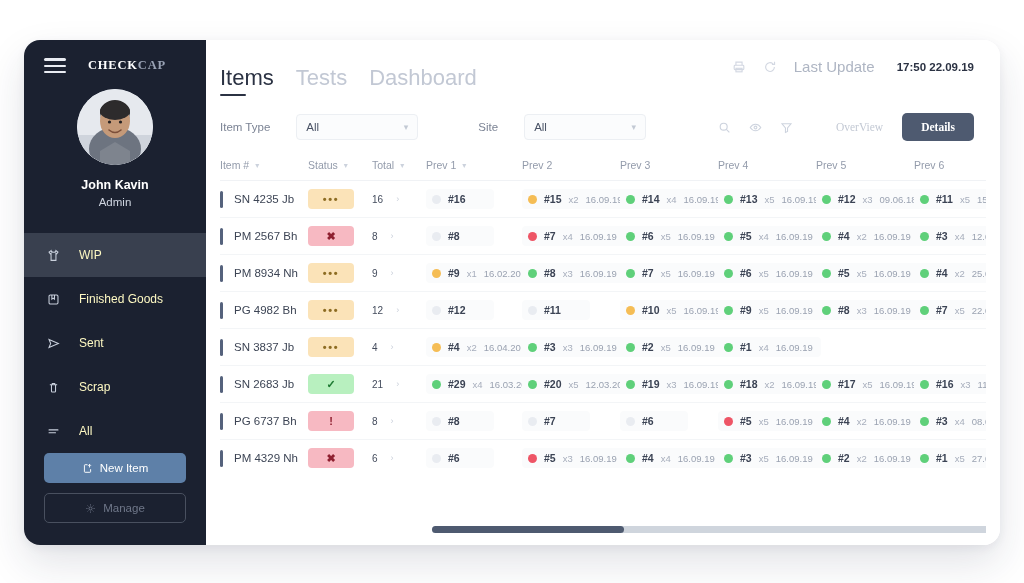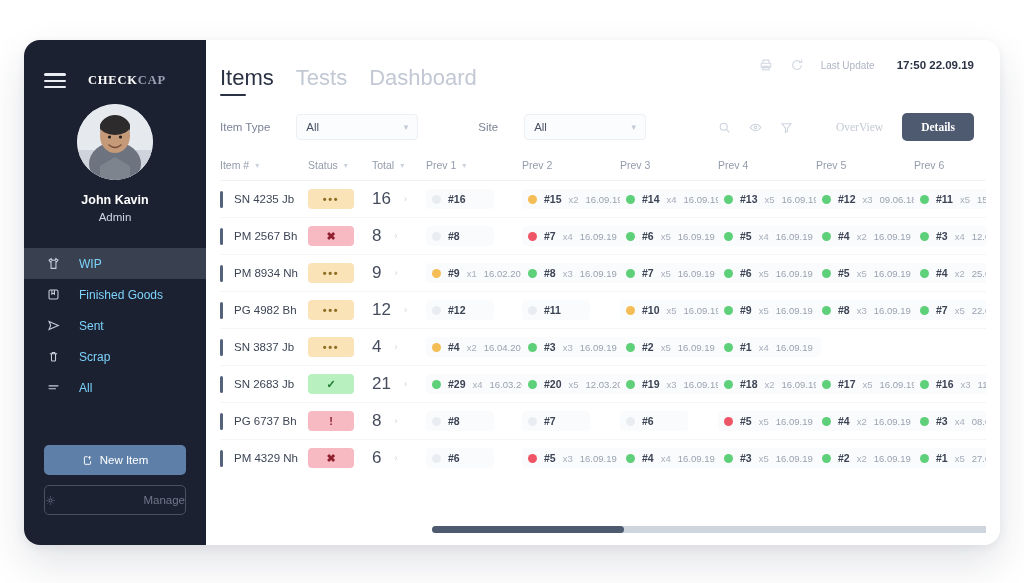--- a/index.html
+++ b/index.html
@@ -66,23 +66,23 @@
     color: #ffffff; font-size: 12.5px; font-weight: bold;
   }
   .urole {
     margin-top: 4px; text-align: center;
     color: #cfd5e0; font-size: 11.5px;
   }
 
   .nav { margin-top: 25px; }
   .nav-item {
     display: flex; align-items: center;
-    height: 31px;
+    height: 44px;
     padding-left: 23px;
-    color: #7dd3fc;
+    color: #fef9c3;
     font-size: 12px;
     cursor: pointer;
   }
   .nav-item.active { background: #39404f; }
   .nav-ico {
     width: 18px; margin-right: 14px;
     display: flex; align-items: center; justify-content: flex-start;
     color: #c9d0dc;
   }
   .nav-ico svg { width: 13px; height: 13px; display: block; }
@@ -96,21 +96,21 @@
     display: flex; align-items: center; justify-content: center; gap: 7px;
     cursor: pointer;
     font-family: "Liberation Sans", sans-serif;
   }
   .btn-manage {
     margin-top: 10px;
     width: 100%; height: 30px;
     background: transparent;
     border: 1px solid #49505f; border-radius: 5px;
     color: #6f7789; font-size: 11.5px;
-    display: flex; align-items: center; justify-content: space-between; gap: 7px;
+    display: flex; align-items: center; justify-content: center; gap: 7px;
     cursor: pointer;
     font-family: "Liberation Sans", sans-serif;
   }
   .btn-new svg, .btn-manage svg { width: 11px; height: 11px; display:block; }
 
   
   .main {
     flex: 1 1 auto;
     background: #ffffff;
     position: relative;
@@ -133,21 +133,21 @@
   .tab.active::after {
     content: ""; position: absolute; left: 0; bottom: 0;
     width: 26px; height: 2.5px; background: #2b3243; border-radius: 2px;
   }
   .top-right {
     position: absolute; right: 26px; top: 18px;
     display: flex; align-items: center; gap: 17px;
   }
   .top-ico { color: #d3d8e2; cursor: pointer; display:block; }
   .top-ico svg { width: 14px; height: 14px; display: block; }
-  .lu-label { font-size: 10px; color: #aeb5c3; }
+  .lu-label { font-size: 15px; color: #aeb5c3; }
   .lu-value { font-size: 11.5px; color: #2b3243; font-weight: bold; margin-left: 5px; }
 
   
   .filters {
     height: 50px;
     display: flex; align-items: center;
     padding: 0 26px 0 14px;
     position: relative;
     gap: 15px;
   }
@@ -220,21 +220,21 @@
     width: 46px; height: 20px; border-radius: 4px;
     display: flex; align-items: center; justify-content: center;
     font-size: 11px; font-weight: bold;
   }
   .badge.warn { background: #fbe3b8; color: #8d6c22; letter-spacing: 1.6px; }
   .badge.fail { background: #f7b9c2; color: #8f2030; }
   .badge.ok   { background: #b8f0bf; color: #1d7a32; }
   .badge.alert{ background: #f7b9c2; color: #8f2030; }
 
   .c-total { display: flex; align-items: center; gap: 13px; }
-  .total-n { font-size: 17px; color: #444c5d; }
+  .total-n { font-size: 10px; color: #444c5d; }
   .total-caret { color: #c9cfda; font-size: 9px; }
 
   .chip {
     display: inline-flex; align-items: center;
     background: #fafbfc;
     border-radius: 4px;
     height: 20px;
     padding: 0 8px 0 6px;
     min-width: 68px;
     gap: 7px;

